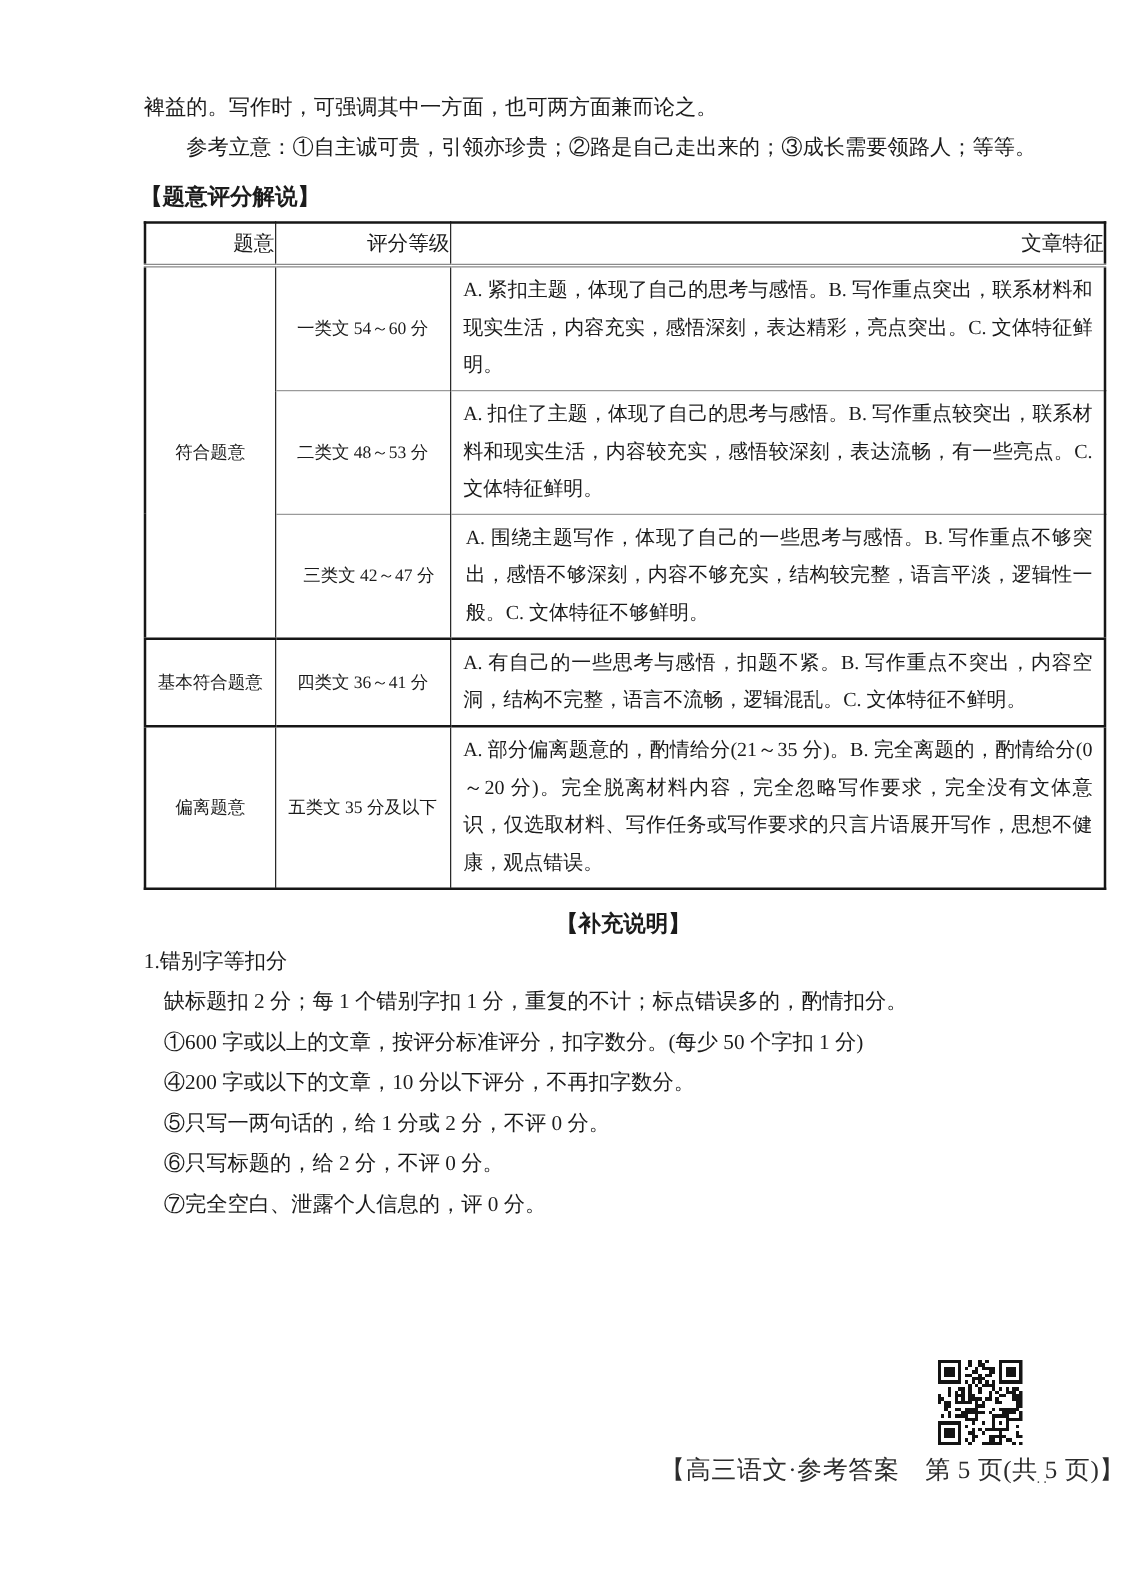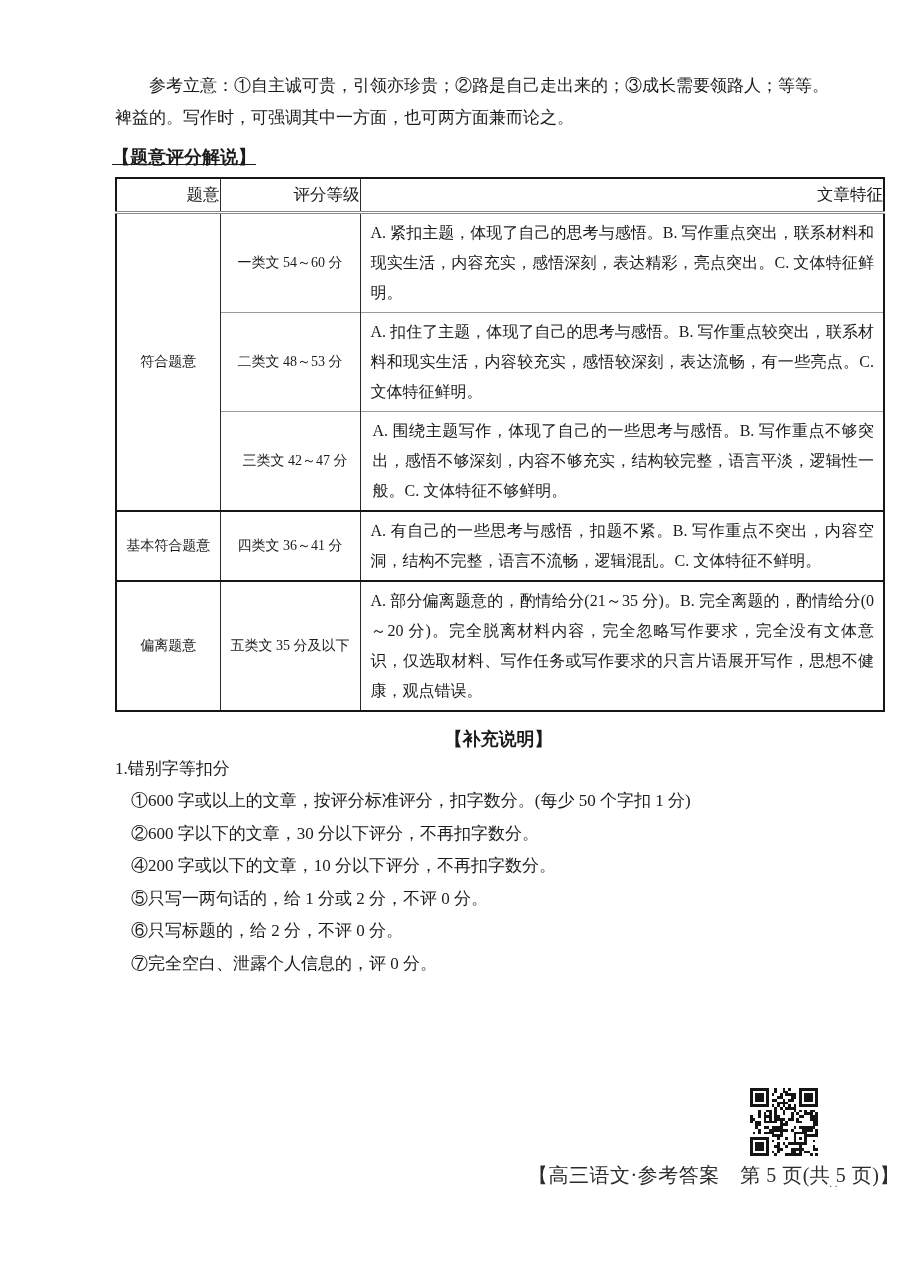--- a/index.html
+++ b/index.html
@@ -23,21 +23,21 @@
     line-height: 32px;
     text-align: justify;
   }
   p.intro.indent { text-indent: 34px; }
   h3.section-heading {
     font-size: 18px;
     font-weight: bold;
     line-height: 28px;
     margin-left: -3px;
   }
-  h3.rubric-heading { margin-top: 9px; text-decoration: underline; }
+  h3.rubric-heading { margin-top: 9px; }
   h3.supplement-heading { margin-top: 13px; text-align: center; }
 
   table.rubric {
     width: 768px;
     margin-top: 6px;
     border-collapse: collapse;
     border: 2.5px solid #161616;
     table-layout: fixed;
   }
   table.rubric col.c1 { width: 104px; }
@@ -106,22 +106,22 @@
     line-height: 3px;
     font-family: "DejaVu Sans Mono", monospace;
   }
 </style>
 </head>
 <body>
 
 <div class="page">
   <div class="content">
 
+    <p class="intro">裨益的。写作时，可强调其中一方面，也可两方面兼而论之。</p>
     <p class="intro indent">参考立意：①自主诚可贵，引领亦珍贵；②路是自己走出来的；③成长需要领路人；等等。</p>
-    <p class="intro">裨益的。写作时，可强调其中一方面，也可两方面兼而论之。</p>
 
     <h3 class="section-heading rubric-heading">【题意评分解说】</h3>
 
     <table class="rubric">
       <colgroup>
           <col class="c1">
           <col class="c2">
           <col class="c3">
         </colgroup>
       <thead>
@@ -154,22 +154,22 @@
             <td class="cat-cell" rowspan="1" style="border-left: none;">偏离题意</td>
             <td class="grade-cell">五类文 35 分及以下</td>
             <td class="feat-cell">A. 部分偏离题意的，酌情给分(21～35 分)。B. 完全离题的，酌情给分(0～20 分)。完全脱离材料内容，完全忽略写作要求，完全没有文体意识，仅选取材料、写作任务或写作要求的只言片语展开写作，思想不健康，观点错误。</td>
           </tr>
         </tbody>
     </table>
 
     <div class="supplement">
       <h3 class="section-heading supplement-heading">【补充说明】</h3>
       <p>1.错别字等扣分</p>
+      <p class="sub">缺标题扣 2 分；每 1 个错别字扣 1 分，重复的不计；标点错误多的，酌情扣分。</p>
       <p class="sub">①600 字或以上的文章，按评分标准评分，扣字数分。(每少 50 个字扣 1 分)</p>
-      <p class="sub">②600 字以下的文章，30 分以下评分，不再扣字数分。</p>
       <p class="sub">④200 字或以下的文章，10 分以下评分，不再扣字数分。</p>
       <p class="sub">⑤只写一两句话的，给 1 分或 2 分，不评 0 分。</p>
       <p class="sub">⑥只写标题的，给 2 分，不评 0 分。</p>
       <p class="sub">⑦完全空白、泄露个人信息的，评 0 分。</p>
     </div>
   </div>
 
   <div class="qr" id="qr"><svg viewBox="0 0 25 25" width="68" height="68" shape-rendering="crispEdges">
         <rect x="0" y="0" width="1" height="1" fill="#141414"></rect>
         <rect x="1" y="0" width="1" height="1" fill="#141414"></rect>

